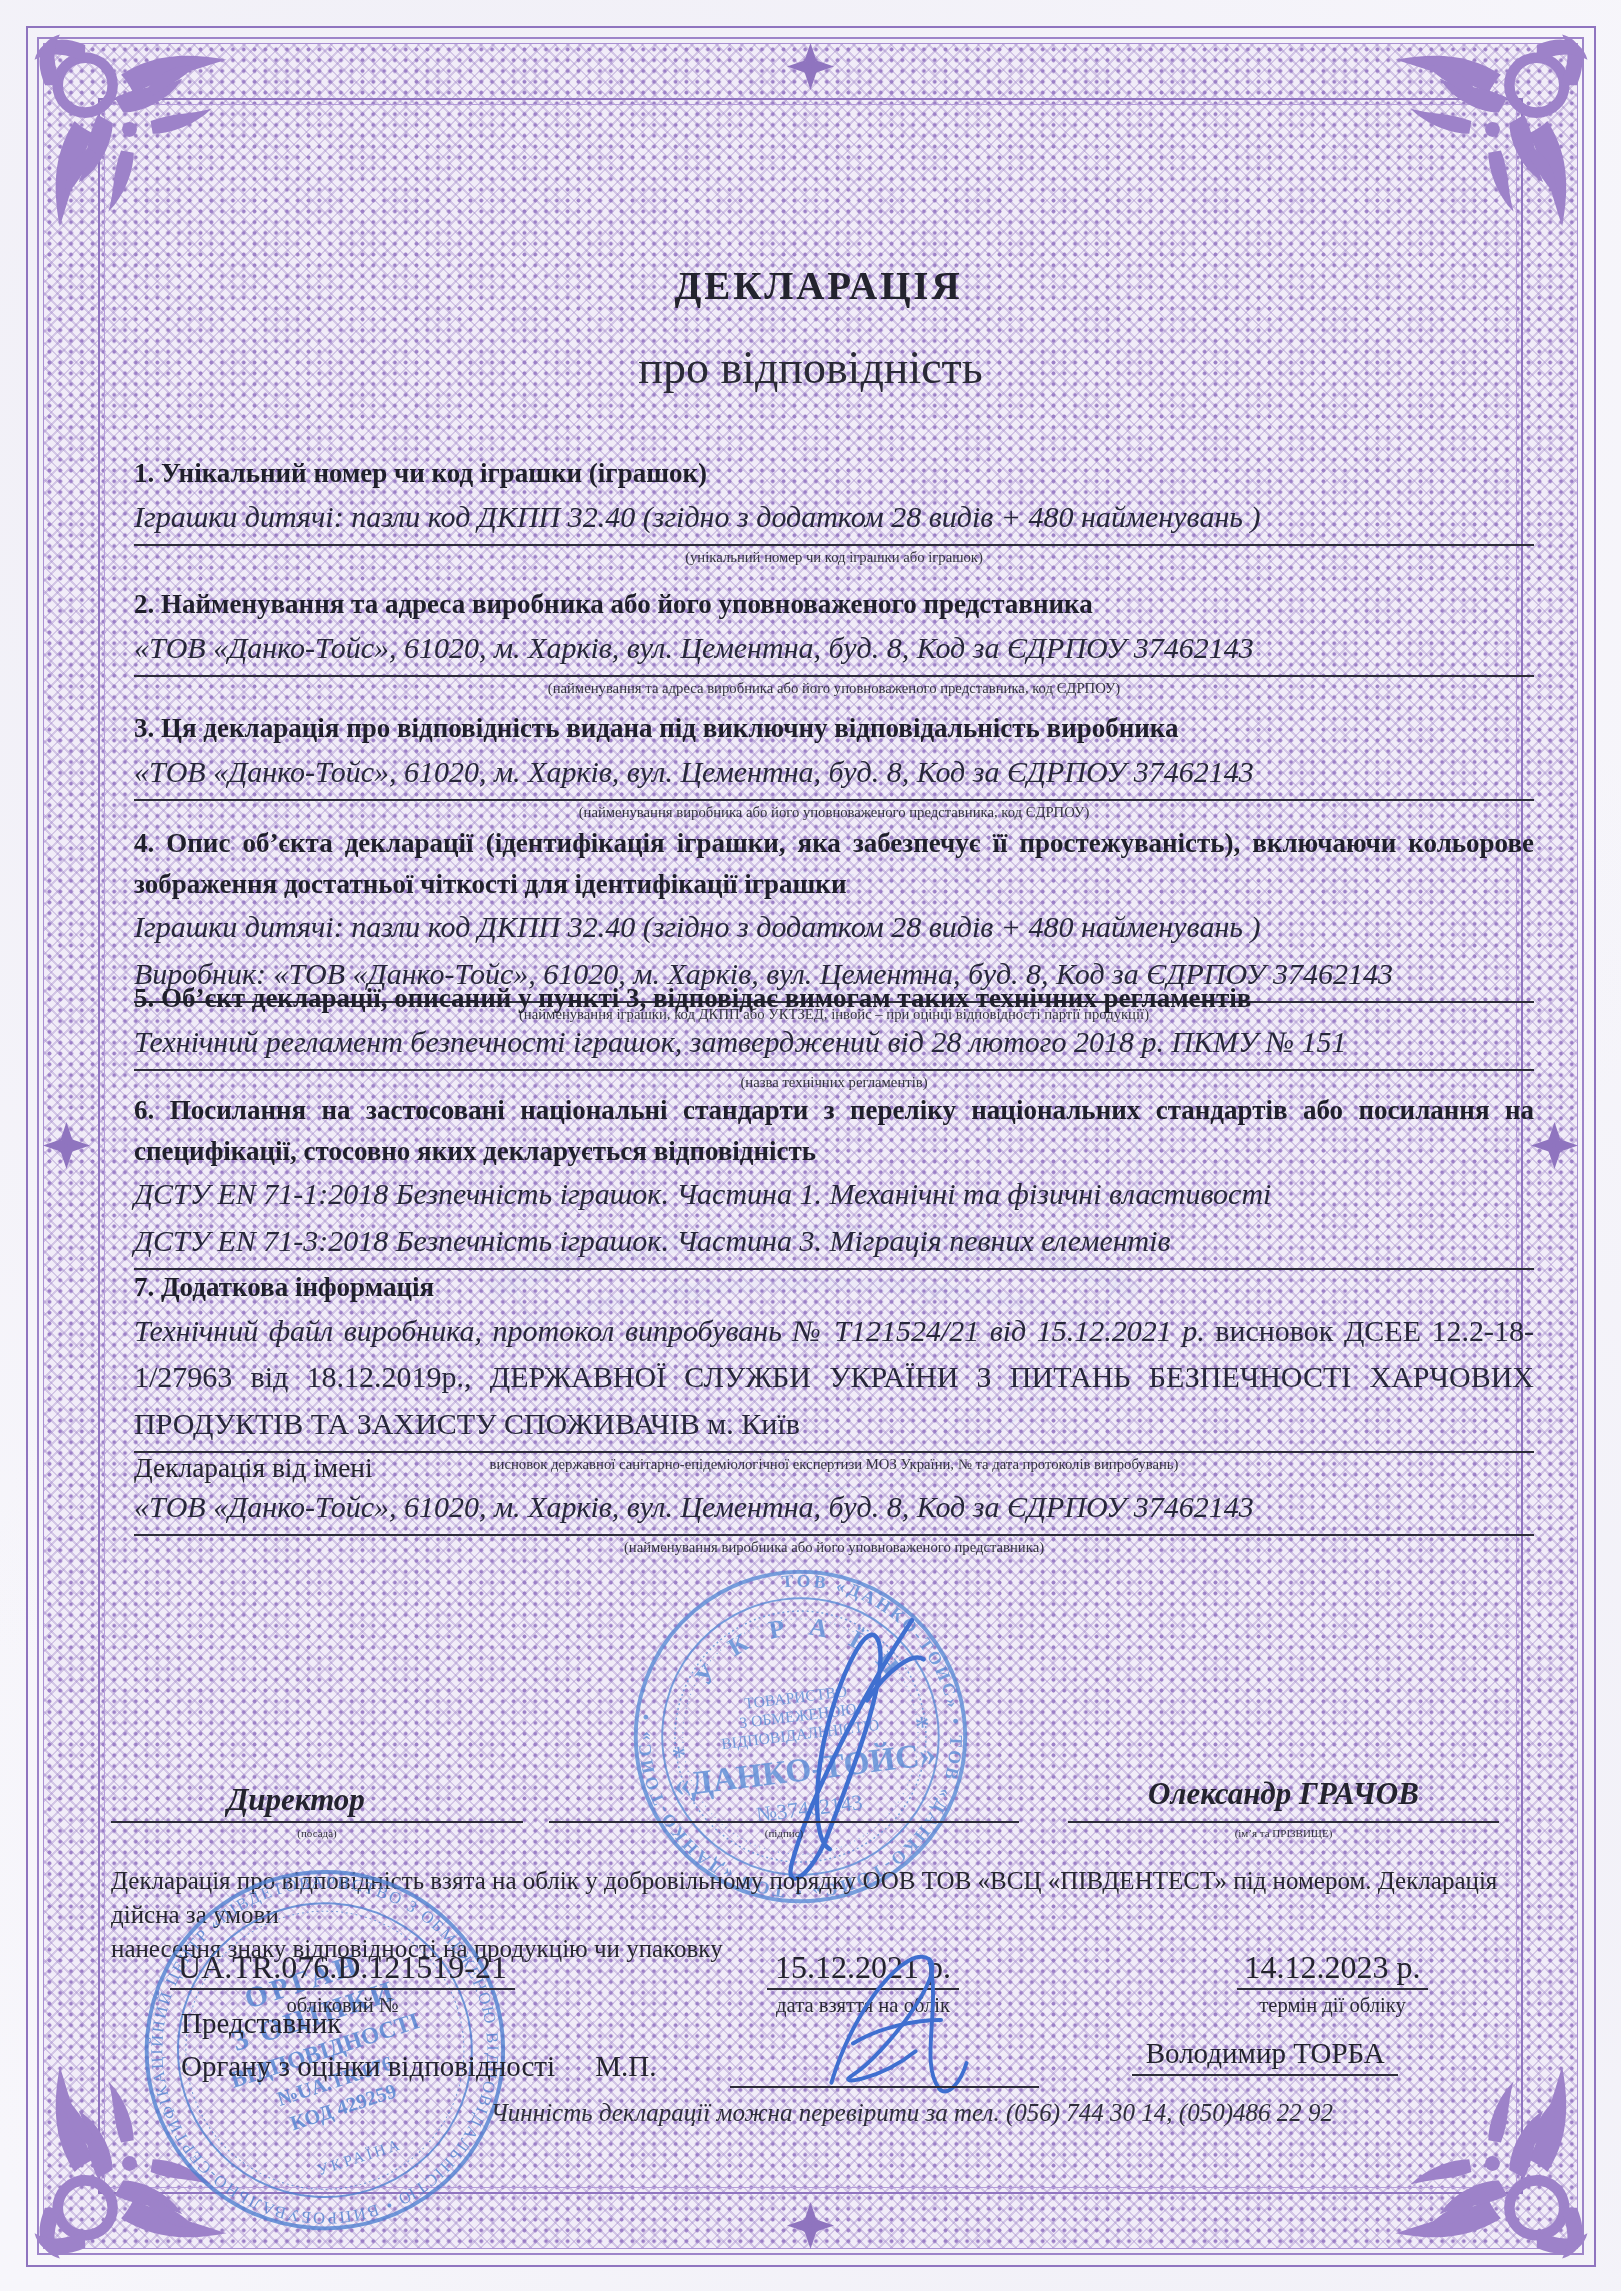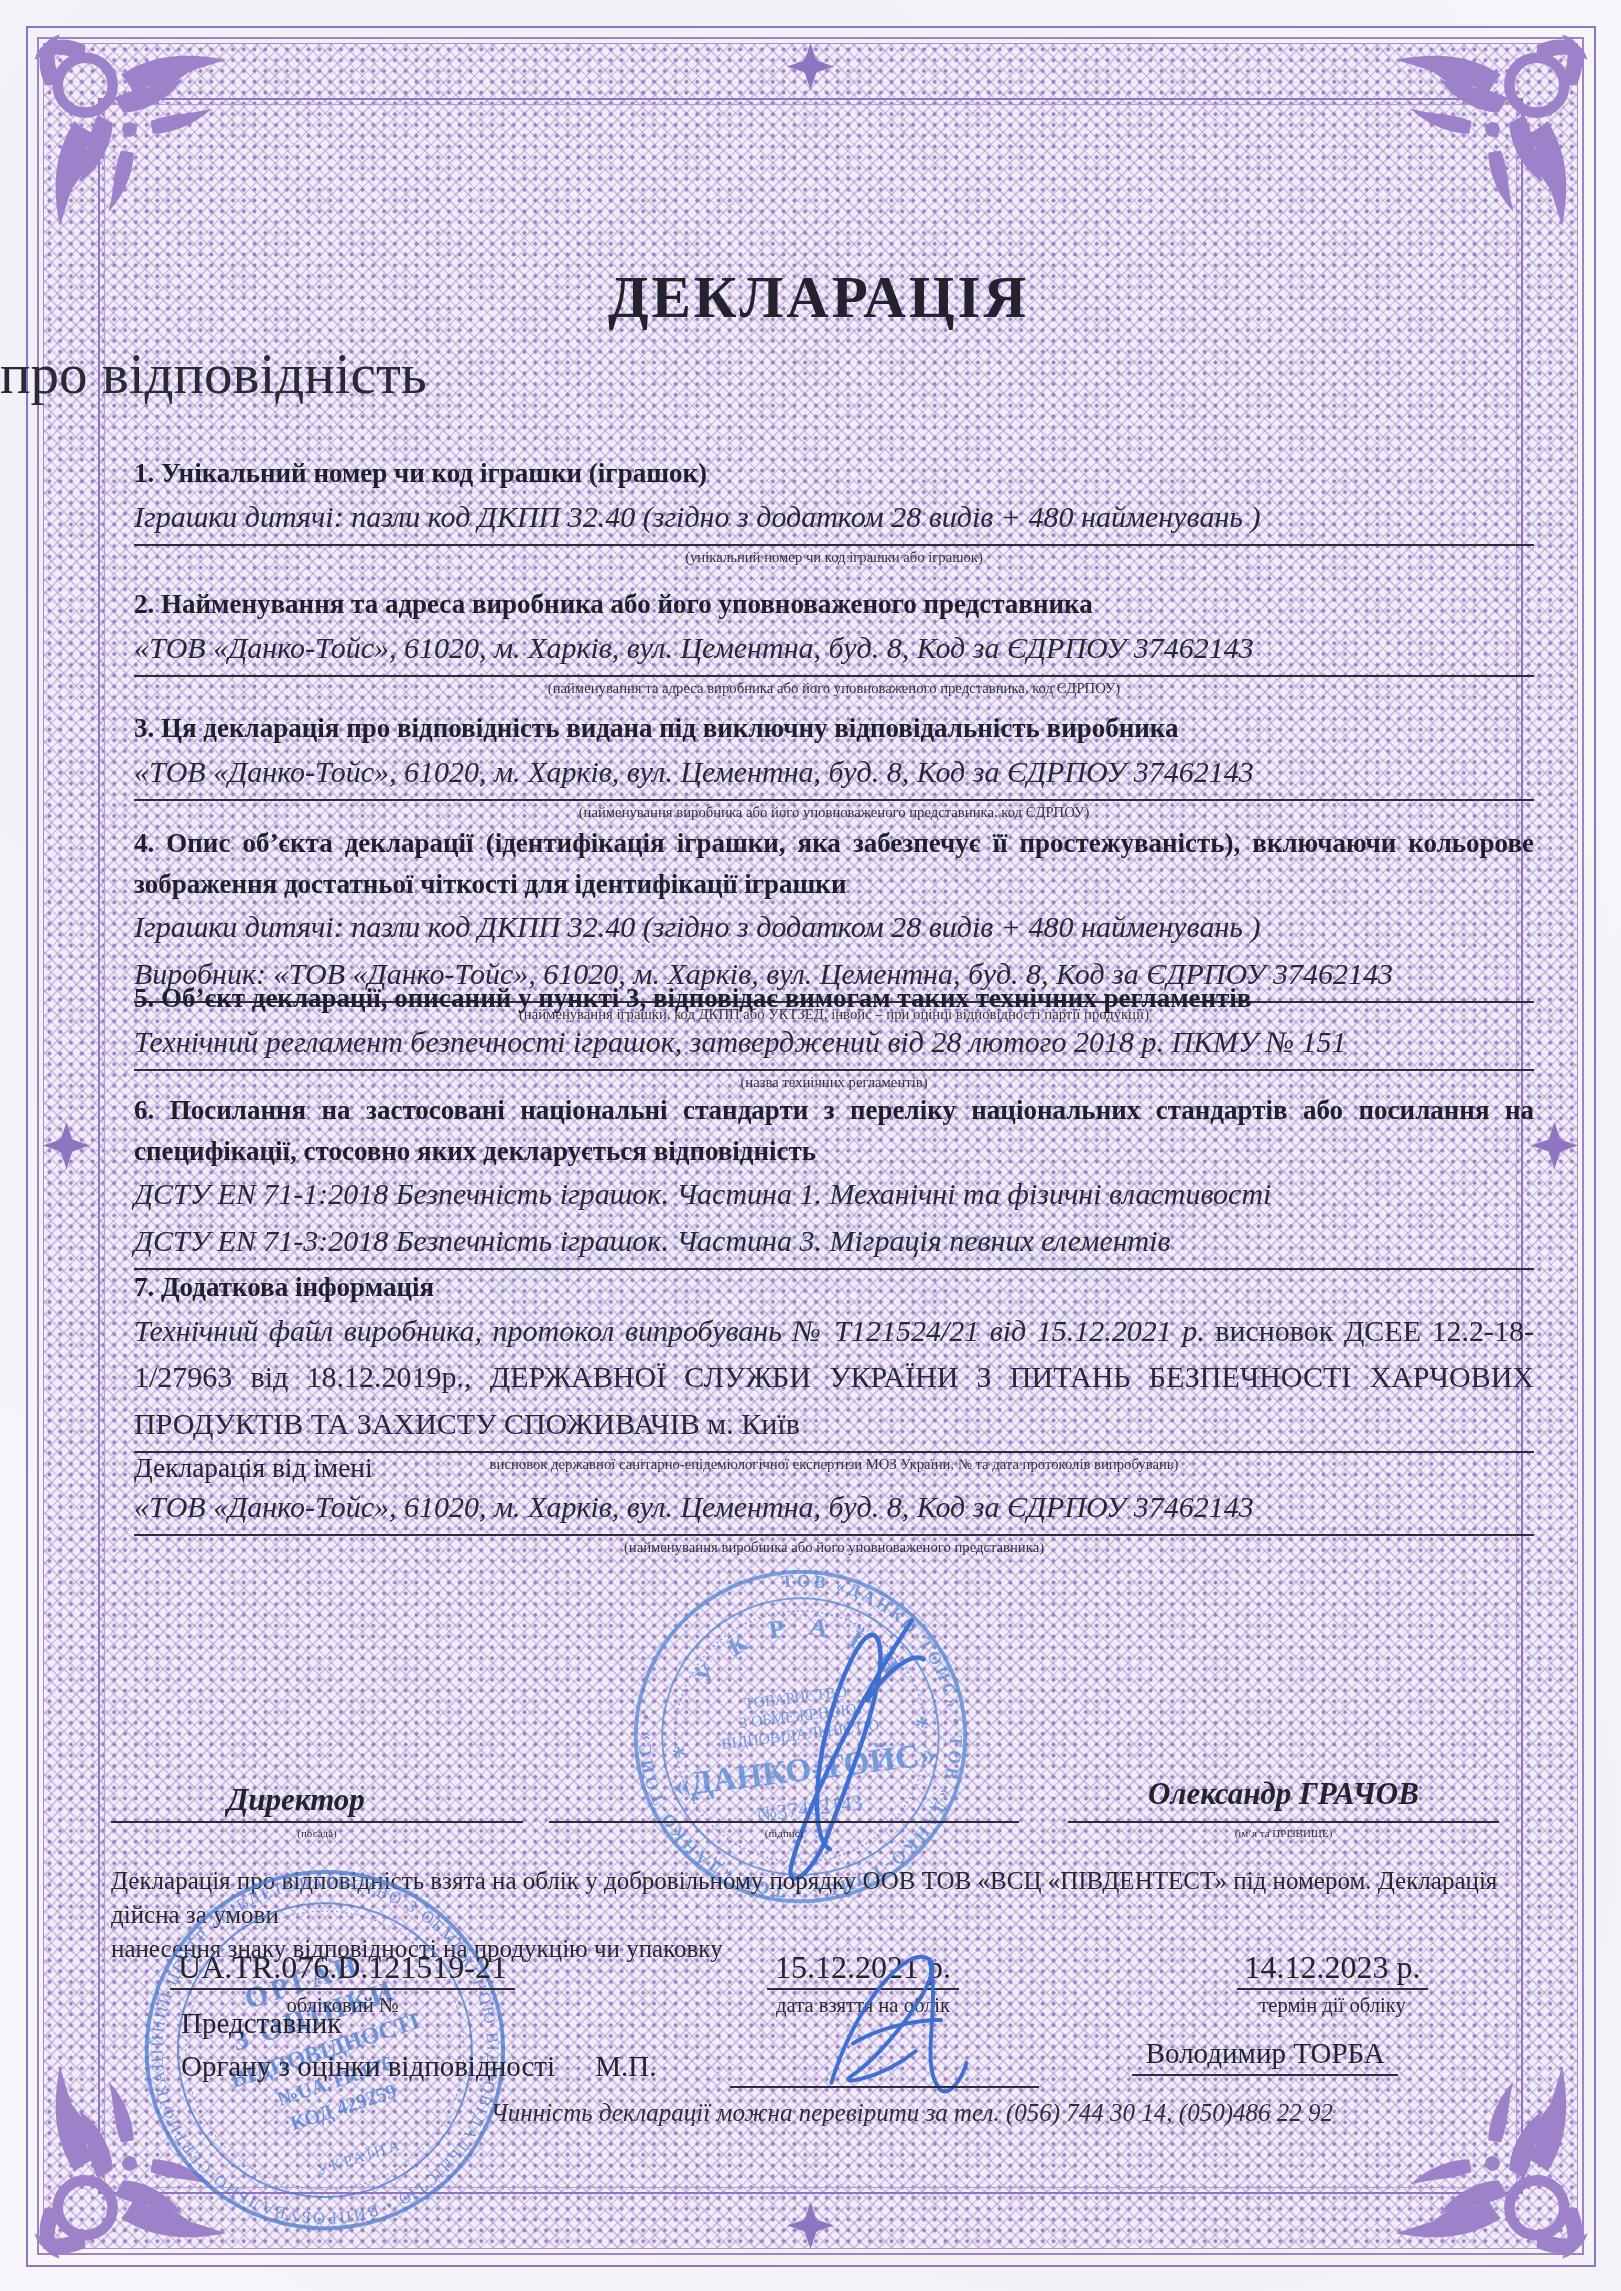--- a/index.html
+++ b/index.html
@@ -24,23 +24,23 @@
   .corner.tr{top:23.5px;right:23.5px;transform:rotate(90deg);}
   .corner.br{bottom:23.5px;right:23.5px;transform:rotate(180deg);}
   .corner.bl{bottom:23.5px;left:23.5px;transform:rotate(270deg);}
   .sidegem{position:absolute;width:51px;height:51px;pointer-events:none;}
   .sidegem.t{top:41px;left:785px;} .sidegem.b{bottom:41px;left:785px;}
   .sidegem.l{left:41px;top:1120px;} .sidegem.r{right:41px;top:1120px;}
   
   .watermark{position:absolute;left:412px;top:745px;opacity:.10;pointer-events:none;}
   
   .abs{position:absolute;}
-  .title-main{left:16px;right:0;top:263px;text-align:center;font-size:59px;font-weight:bold;
+  .title-main{left:16px;right:0;top:263px;text-align:center;font-size:39px;font-weight:bold;
       letter-spacing:2.9px;color:#23232e;}
-  .title-sub{left:0;right:0;top:341px;font-size:57px;color:#2a2a36;}
+  .title-sub{left:0;right:0;top:341px;text-align:center;font-size:46px;color:#2a2a36;}
   .sec{left:111px;width:1400px;color:#23232e;margin-left:23px;}
   .sec .h{font-size:27px;font-weight:bold;line-height:1.5;color:#1f1f2b;text-align:justify;}
   .sec .vwrap{border-bottom:2px solid #2c2c38;padding-bottom:3.9px;}
   .sec .v{font-style:italic;font-size:30px;line-height:1.55;color:#27273a;}
   .sec .cap{text-align:center;font-size:14.7px;color:#33333f;padding-top:2.9px;}
   .mix-upright{font-style:normal;}
   .signedlbl{font-size:27.4px;color:#23232e;}
   
   .sigline{border-bottom:2px solid #2c2c38;position:absolute;}
   .sigcap{position:absolute;text-align:center;font-size:11px;color:#33333f;font-family:Liberation Serif, serif;}

